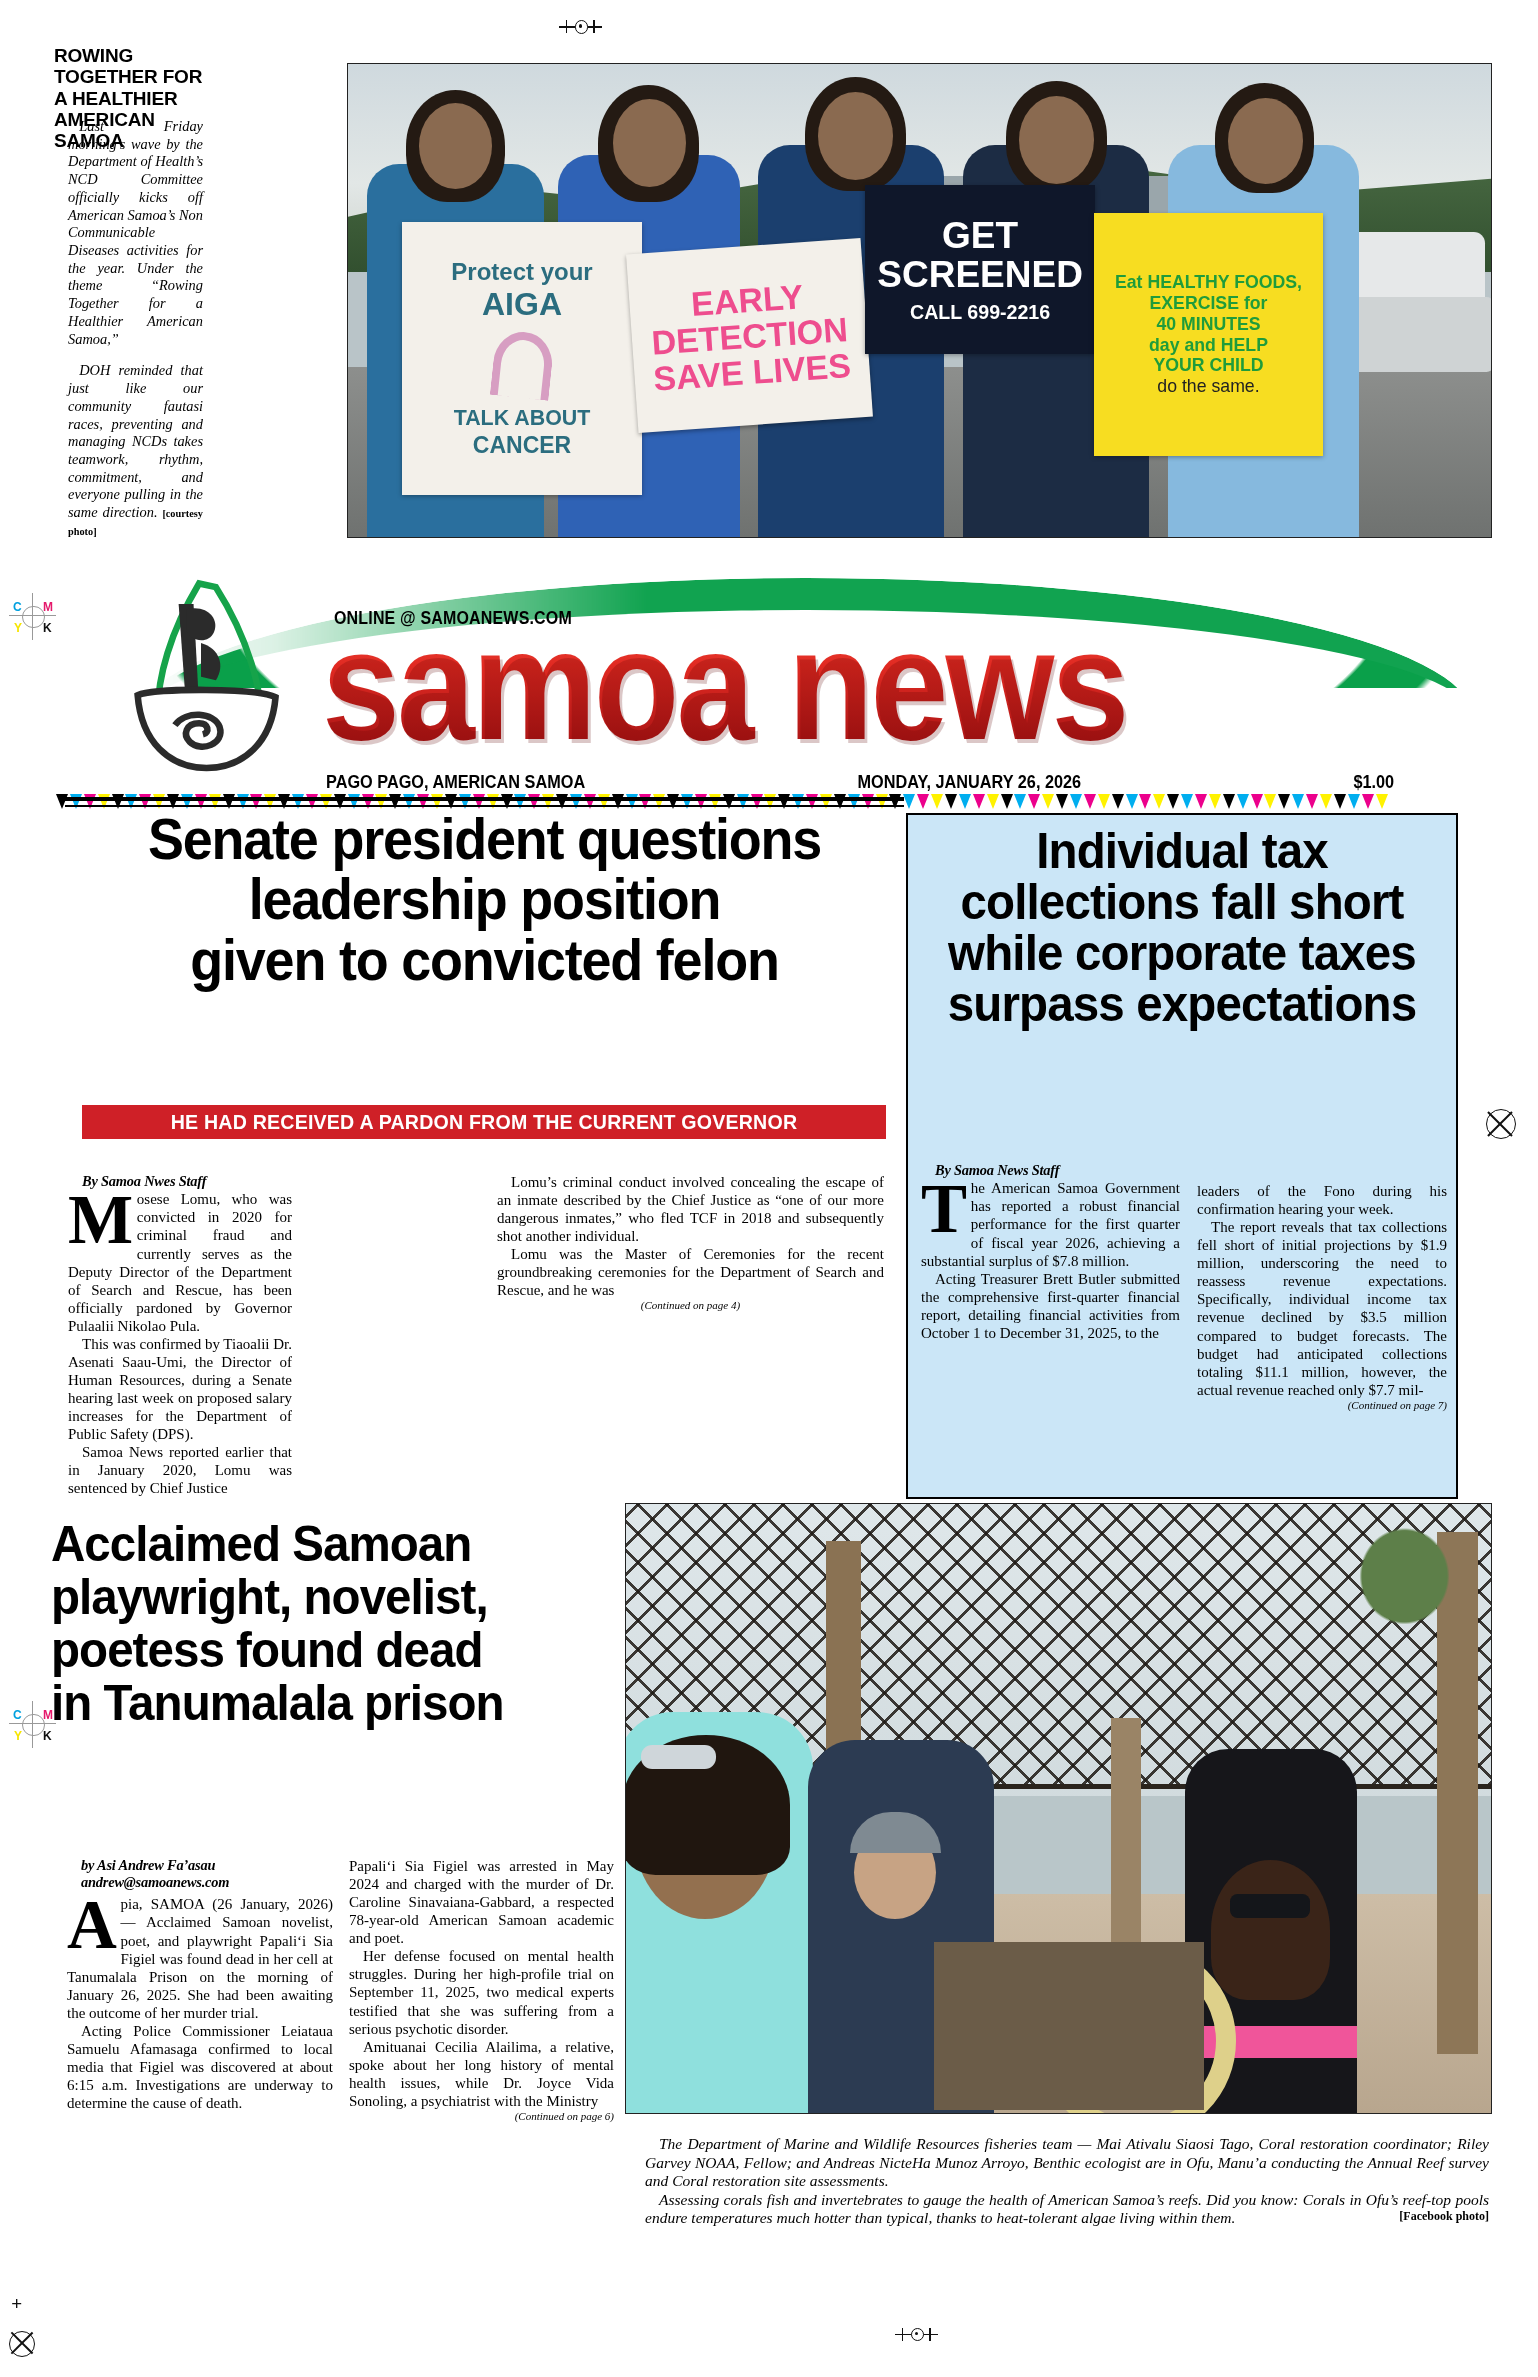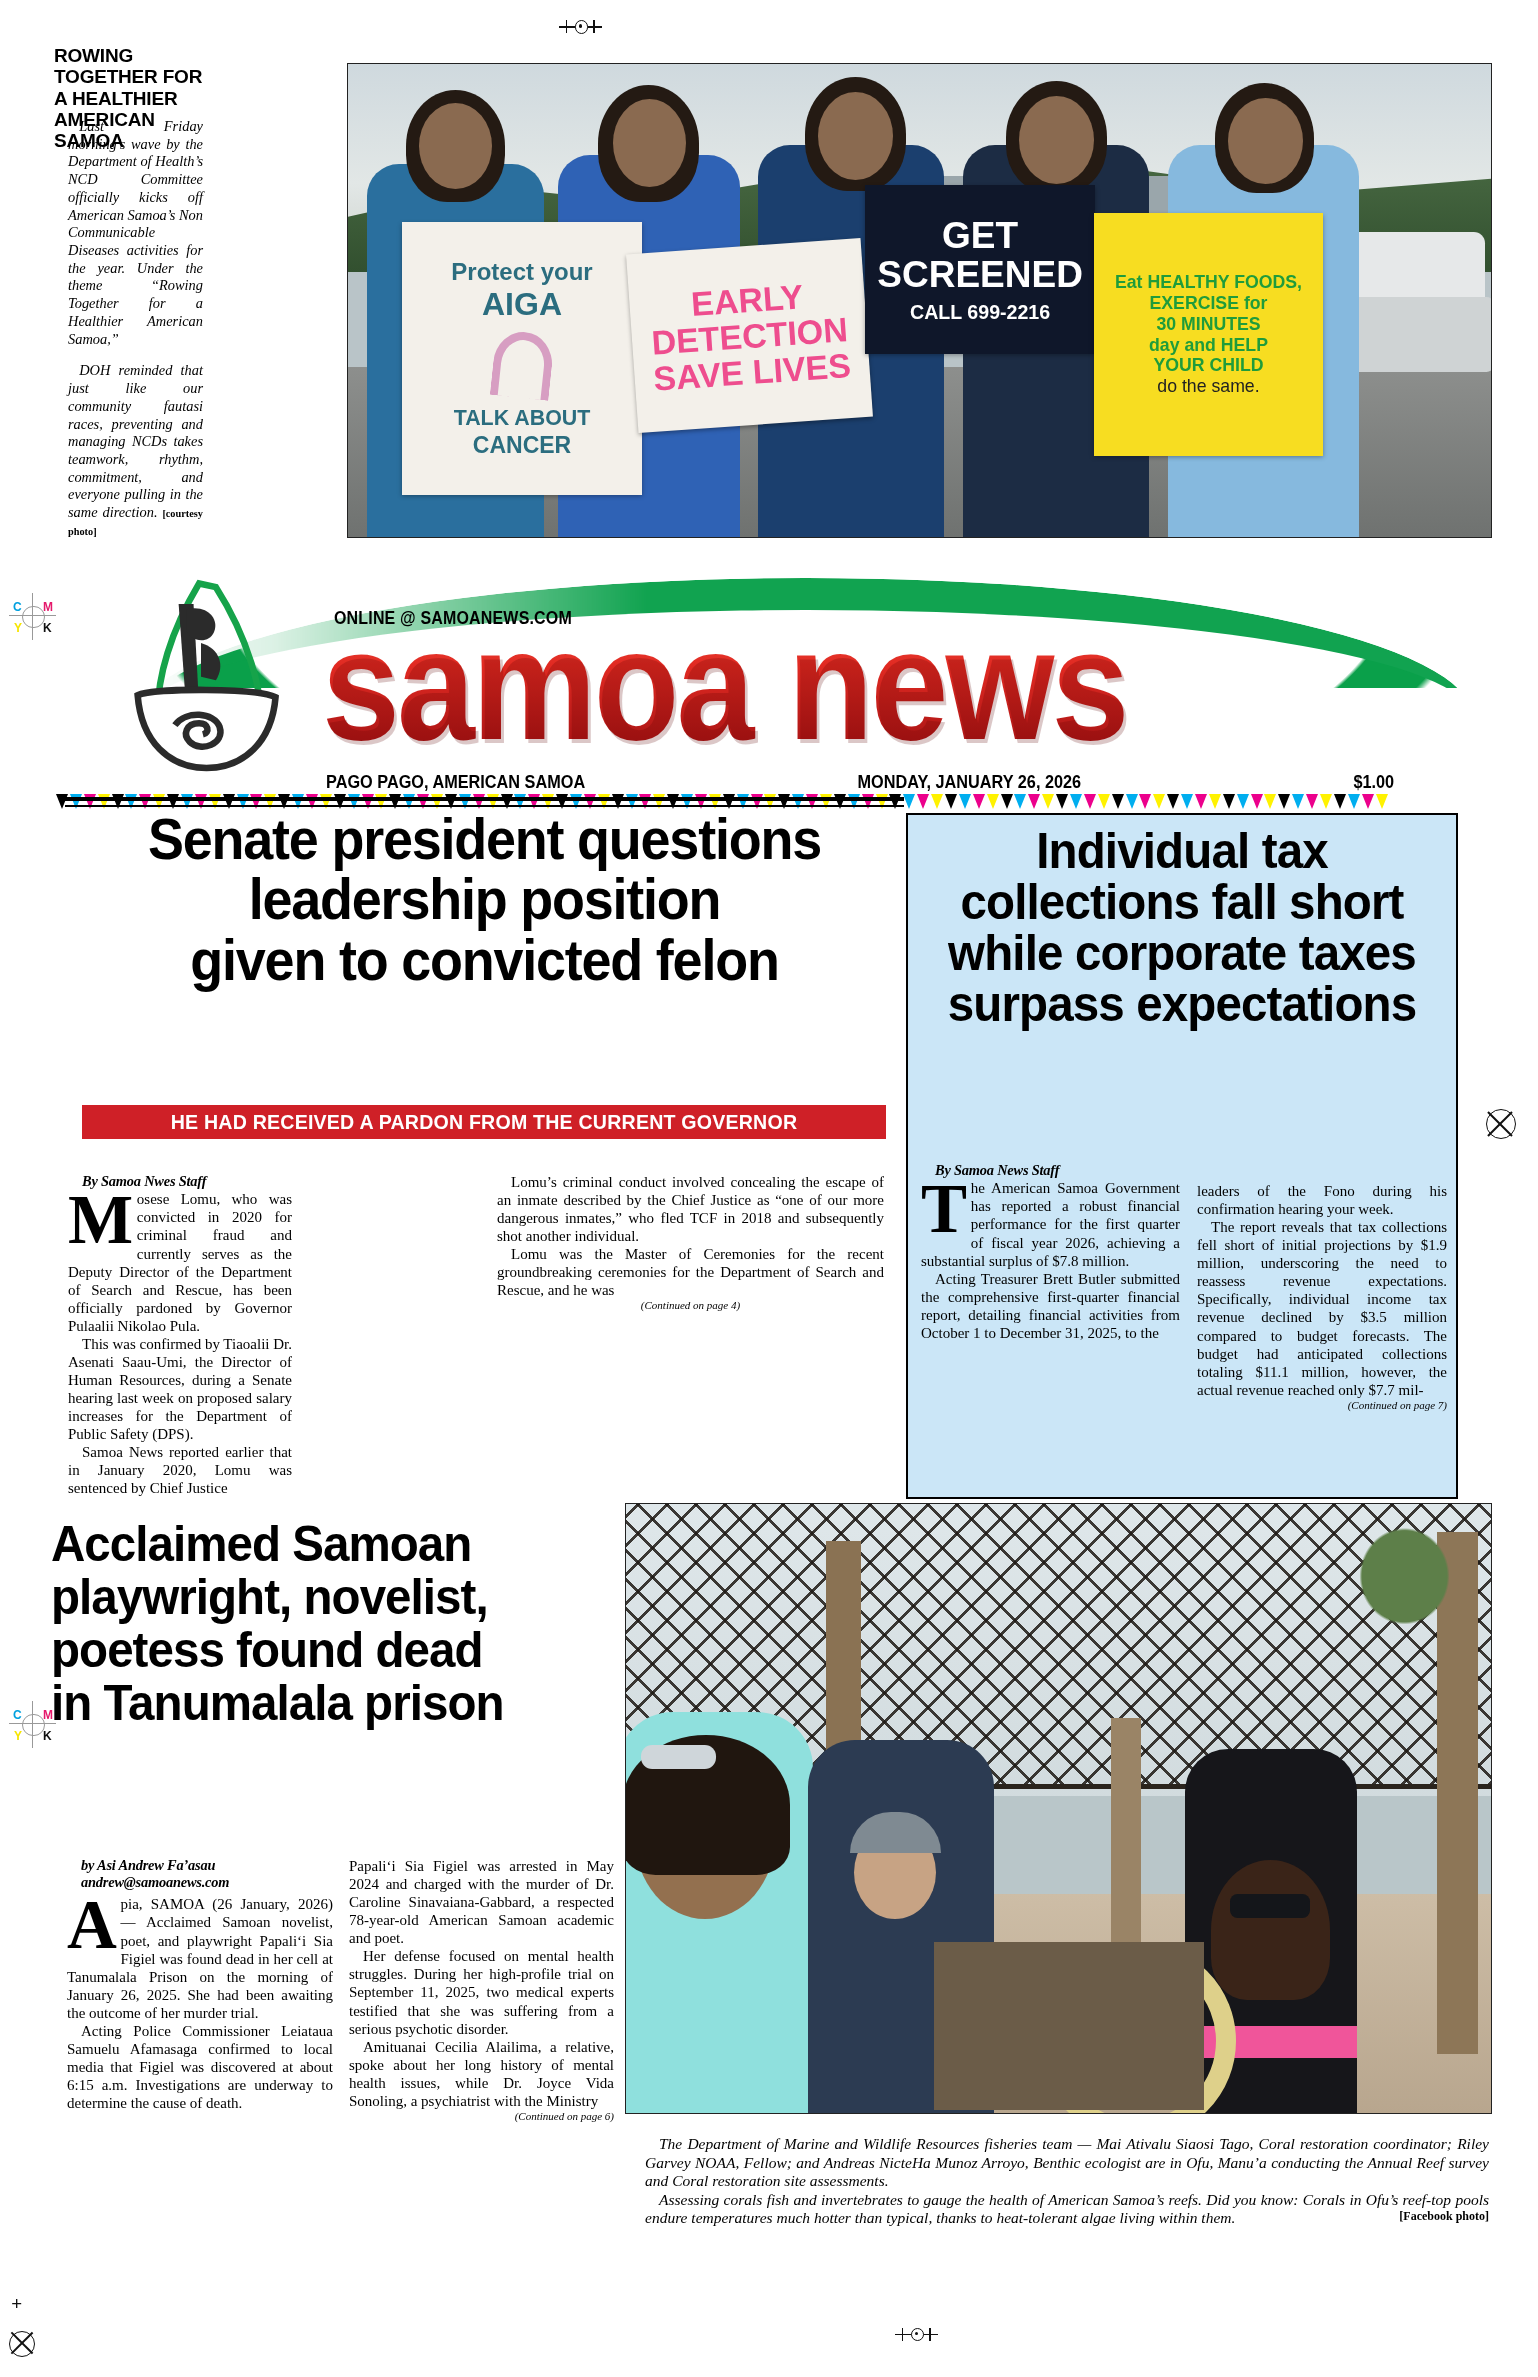--- a/index.html
+++ b/index.html
@@ -184,21 +184,21 @@
 
     <div class="sign pink" style="left:517px;top:121px;width:219px;height:158px;font-size:37px;padding:5.6px;">
       <div>GET</div>
       <div>SCREENED</div>
       <div style="font-size:19.6px;margin-top:7.5px;">CALL 699-2216</div>
     </div>
 
     <div class="sign yellow" style="left:746px;top:149px;width:214px;height:228px;font-size:17.7px;color:#1f9c3b;padding:7.5px;line-height:1.18;">
       <div>Eat HEALTHY FOODS,</div>
       <div>EXERCISE for</div>
-      <div>30 MINUTES</div>
+      <div>40 MINUTES</div>
       <div>day and HELP</div>
       <div>YOUR CHILD</div>
       <div style="color:#222;font-weight:normal;">do the same.</div>
     </div>
   </div>
 
   <div class="masthead">
     <div class="swoosh">
         <div class="swoosh-arc"></div>
       </div>

